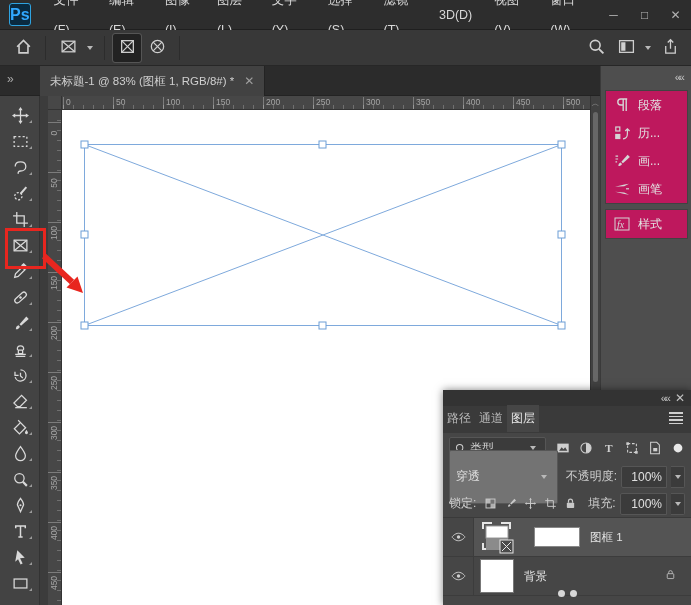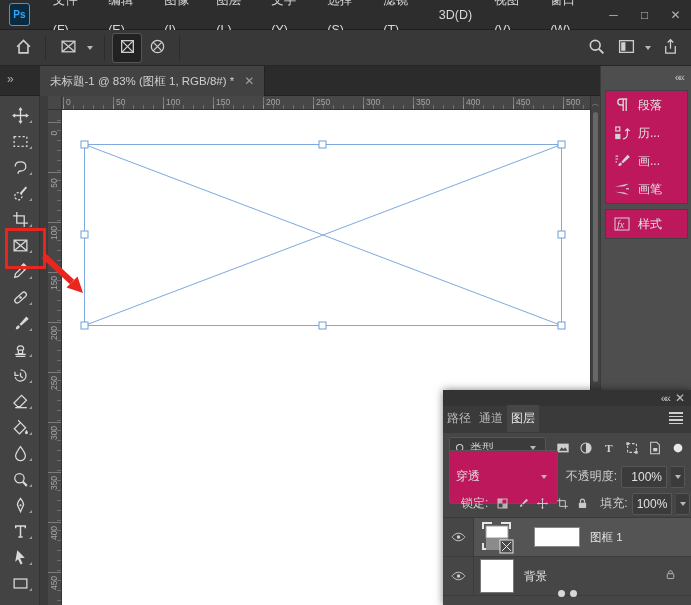--- a/index.html
+++ b/index.html
@@ -4,21 +4,21 @@
 <style>
   html,body{margin:0;padding:0;background:#222;}
   #app{position:relative;width:691px;height:605px;overflow:hidden;
        font-family:"Liberation Sans","DejaVu Sans",sans-serif;
        background:#3a3a3a;color:#d6d6d6;font-size:12px;
        -webkit-font-smoothing:antialiased;}
   
   .menubar{position:absolute;left:0;top:0;width:691px;height:30px;background:#2d2d2d;
            display:flex;align-items:center;border-bottom:1px solid #1f1f1f;box-sizing:border-box;}
   .ps-logo{width:21px;height:21px;margin:0 12px 0 9px;border:1px solid #2fa3e0;border-radius:3px;
-           background:#0a2a40;color:#31a8ff;font-size:10px;font-weight:bold;
+           background:#0a2a40;color:#31a8ff;font-size:16px;font-weight:bold;
            display:flex;align-items:center;justify-content:center;}
   .menus{display:flex;height:100%;align-items:center;}
   .menu-item{padding:0 11px;font-size:12.5px;color:#d8d8d8;cursor:default;line-height:30px;}
   .win-controls{margin-left:auto;display:flex;align-items:center;height:100%;}
   .win-btn{width:31px;height:100%;display:flex;align-items:center;justify-content:center;
            color:#b5b5b5;font-size:12px;}
   
   .optionsbar{position:absolute;left:0;top:30px;width:691px;height:36px;background:#383838;
               border-bottom:1px solid #272727;display:flex;align-items:center;box-sizing:border-box;}
   .ob-right{margin-left:auto;display:flex;align-items:center;margin-right:6px;}
@@ -88,21 +88,21 @@
   .lp-menu{position:absolute;right:8px;top:6px;color:#cfcfcf;display:flex;flex-direction:column;gap:2px;}
   .lp-menu i{display:block;width:14px;height:1.5px;background:#cfcfcf;}
   .lp-filter{height:30px;display:flex;align-items:center;padding:0 6px;gap:6px;}
   .lp-search{width:86px;height:20px;background:#3b3b3b;border:1px solid #565656;border-radius:2px;
              display:flex;align-items:center;padding:0 5px;gap:4px;color:#d0d0d0;}
   .lp-search svg{width:11px;height:11px;}
   .lp-search .chev{margin-left:auto;}
   .lp-ficons{display:flex;align-items:center;gap:9px;margin-left:4px;color:#cfcfcf;}
   .lp-ficons svg{width:14px;height:14px;}
   .lp-blend{height:27px;display:flex;align-items:center;padding:0 6px;gap:4px;}
-  .lp-select{width:100px;height:20px;background:#be185d;border:1px solid #565656;border-radius:2px;
+  .lp-select{width:100px;height:20px;background:#737373;border:1px solid #565656;border-radius:2px;
              display:flex;align-items:center;padding:16px 6px;color:#e0e0e0;}
   .lp-select .chev{margin-left:auto;}
   .lp-label{color:#cfcfcf;margin-left:4px;white-space:nowrap;}
   .lp-val{width:38px;height:20px;background:#3b3b3b;border:1px solid #565656;border-radius:2px 0 0 2px;
           display:flex;align-items:center;justify-content:flex-end;padding:0 4px;color:#e0e0e0;}
   .lp-valbtn{width:14px;height:22px;background:#3b3b3b;border:1px solid #565656;border-left:none;
              border-radius:0 2px 2px 0;display:flex;align-items:center;justify-content:center;box-sizing:border-box;}
   .lp-lockrow{height:27px;display:flex;align-items:center;padding:0 6px;gap:4px;border-bottom:1px solid #3a3a3a;}
   .lock-ic{width:16px;height:16px;color:#c9c9c9;display:flex;align-items:center;justify-content:center;margin:0 2px;}
   .lock-ic svg{width:13px;height:13px;}
@@ -554,21 +554,21 @@
         <span>穿透</span>
         <span class="chev"></span>
       </div>
       <span class="lp-label">不透明度:</span>
       <div class="lp-val">100%</div>
       <div class="lp-valbtn">
           <span class="chev"></span>
         </div>
     </div>
     <div class="lp-lockrow">
-      <span class="lp-label" style="margin-left:12px">锁定:</span>
+      <span class="lp-label" style="margin-left:0">锁定:</span>
       <span id="lock-icons" style="display:flex;align-items:center;">
           <span class="lock-ic">
             <svg viewBox="0 0 16 16" fill="none" stroke="currentColor" stroke-width="1.2">
               <rect x="2.5" y="2.5" width="11" height="11"></rect>
               <path d="M2.5 2.5h5.5v5.5H2.5zM8 8h5.5v5.5H8z" fill="currentColor" stroke="none" opacity=".8"></path>
             </svg>
           </span>
           <span class="lock-ic">
             <svg viewBox="0 0 16 16" fill="none" stroke="currentColor" stroke-width="1.2">
               <path d="M12.8 2.2L7.6 8l1.3 1.3 5.9-5.1z" fill="currentColor" stroke="none"></path>

